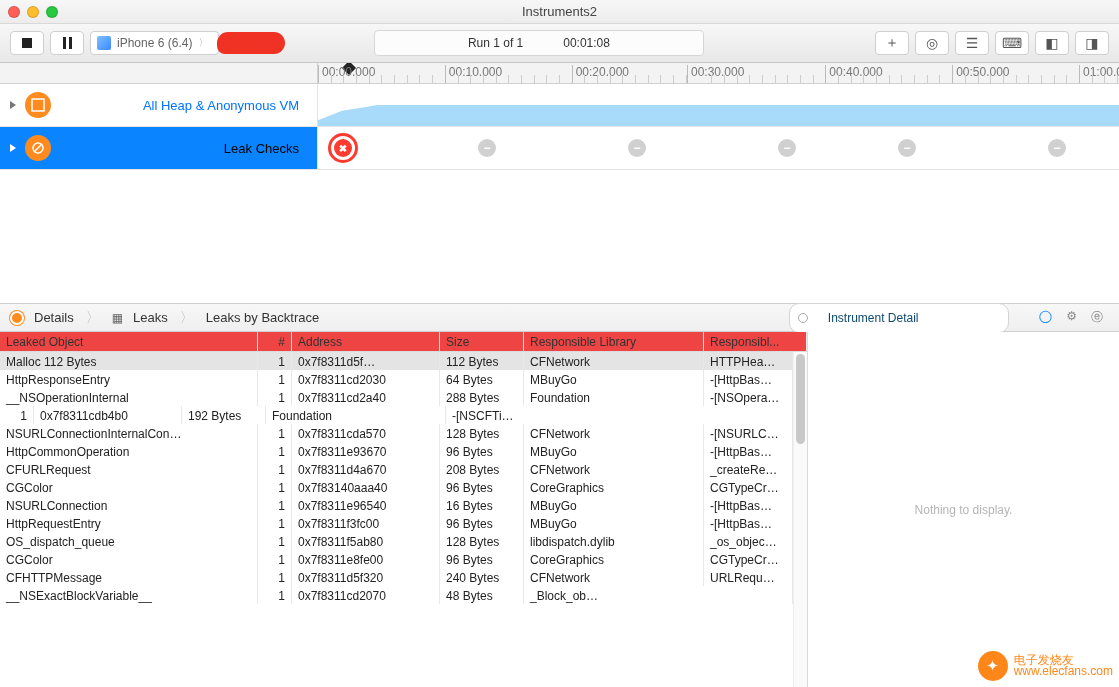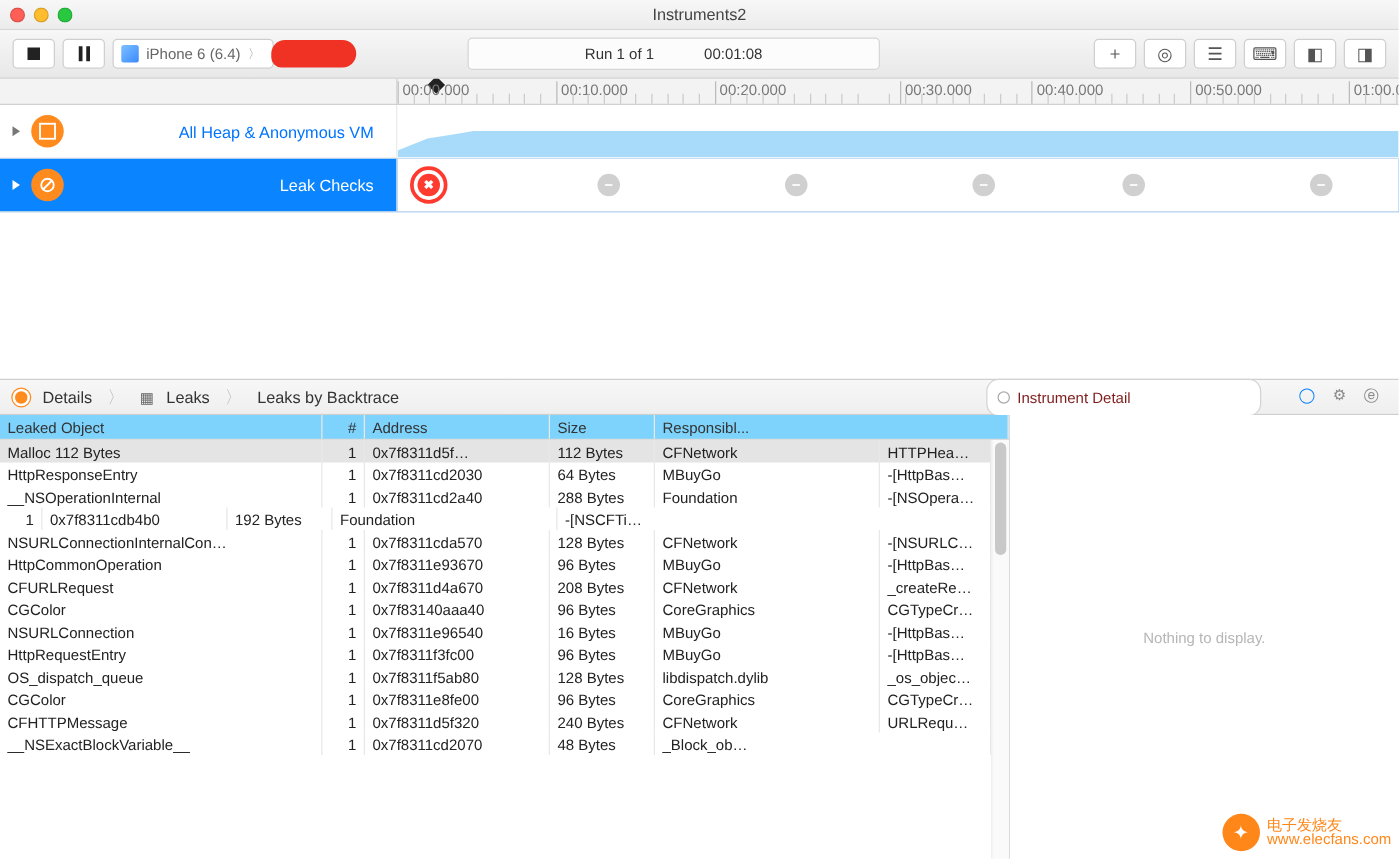--- a/index.html
+++ b/index.html
@@ -34,45 +34,45 @@
 .playhead{position:absolute;top:0;width:10px;height:10px;background:#222;transform:rotate(45deg);}
 
 
 .instruments{}
 .irow{height:43px;display:flex;border-bottom:1px solid #e5e5e5}
 .irow .label{width:318px;display:flex;align-items:center;gap:7px;padding:0 10px;border-right:1px solid #e5e5e5}
 .irow .label .disc{width:6px;height:6px;border:4px solid transparent;border-left:6px solid #777;margin-right:-2px}
 .irow .label .badge{width:26px;height:26px;border-radius:50%;display:flex;align-items:center;justify-content:center}
 .badge.orange{background:#ff8b1f}
 .irow .label .text{flex:1;text-align:right;padding-right:8px;font-size:13px}
-.irow.sel{background:#0a84ff;color:#ffffff}
+.irow.sel{background:#0a84ff;color:#000000}
 .irow.sel .disc{border-left-color:#fff}
 .irow .track{flex:1;position:relative;background:#fff}
 .heap-area{position:absolute;left:0;right:0;bottom:0;height:38px;background:linear-gradient(to top,#a8daf9 0%,#a8daf9 55%,transparent 55%);clip-path:polygon(0 100%,0 85%,3% 60%,6% 50%,10% 35%,14% 25%,100% 15%,100% 100%)}
 .leak-mark{position:absolute;top:12px;width:18px;height:18px;border-radius:50%;background:#d0d0d0;color:#fff;display:flex;align-items:center;justify-content:center;font-size:12px}
 .leak-mark.red{background:#ff3b30}
 .leak-mark.red::before{content:"✖";font-size:10px}
 .leak-mark::before{content:"−";font-weight:bold}
 .leak-mark.redbox{outline:3px solid #ff3b30;outline-offset:3px;border-radius:50%}
 
 
 .details-bar{height:29px;background:linear-gradient(#f7f7f7,#efefef);border-top:1px solid #cfcfcf;border-bottom:1px solid #cfcfcf;display:flex;align-items:center;padding:0 10px;gap:10px}
 .orange-dot{width:14px;height:14px;border-radius:50%;background:#ff8b1f;border:2px solid #fff;box-shadow:0 0 0 1px #ff8b1f}
 .crumb{color:#333;font-size:13px}
 .crumb-sep{color:#bbb;font-size:14px;padding:0 2px}
 .grid-glyph{color:#666}
-.filter-box{margin-left:auto;width:220px;height:30px;border:1px solid #d4d4d4;border-radius:10px;background:#fff;display:flex;align-items:center;padding:0 8px;gap:6px;color:#7f1d1d}
+.filter-box{margin-left:auto;width:220px;height:30px;border:1px solid #d4d4d4;border-radius:10px;background:#fff;display:flex;align-items:center;padding:0 8px;gap:20px;color:#0c4a6e}
 .filter-box .oclock{width:10px;height:10px;border:1.5px solid #aaa;border-radius:50%}
 .side-icons{display:flex;gap:14px;margin-left:20px;margin-right:6px;color:#888;font-size:14px}
 .side-icons .blue{color:#0a84ff}
 .content{display:flex;flex-direction:column;height:687px}
 
 .table-area{flex:1;display:flex;min-height:0;border-top:none}
 .table{flex:0 0 808px;display:flex;flex-direction:column;border-right:1px solid #dadada;min-height:0}
-.thead{display:flex;height:20px;background:#7dd3fc;border-bottom:1px solid #dcdcdc;color:#333;font-size:11px}
+.thead{display:flex;height:20px;background:#ef4444;border-bottom:1px solid #dcdcdc;color:#333;font-size:11px}
 .thead div,.trow div{padding:3px 6px;overflow:hidden;text-overflow:ellipsis;white-space:nowrap;border-right:1px solid #e8e8e8}
 .c-obj{flex:0 0 258px}
 .c-ct{flex:0 0 34px;text-align:right}
 .c-addr{flex:0 0 148px}
 .c-size{flex:0 0 84px;text-align:left}
 .c-lib{flex:0 0 180px}
 .c-resp{flex:1}
 .tbody{flex:1;overflow:hidden}
 .trow{display:flex;height:18px;font-size:11px;color:#222}
 .trow.sel{background:#e4e4e4}
@@ -176,21 +176,21 @@
         <div class="tick" style="left: 253.667px;">00:20.000</div>
         <div class="minor" style="left: 266.35px;"></div>
         <div class="minor" style="left: 279.033px;"></div>
         <div class="minor" style="left: 291.717px;"></div>
         <div class="minor" style="left: 304.4px;"></div>
         <div class="minor" style="left: 317.083px;"></div>
         <div class="minor" style="left: 329.767px;"></div>
         <div class="minor" style="left: 342.45px;"></div>
         <div class="minor" style="left: 355.133px;"></div>
         <div class="minor" style="left: 367.817px;"></div>
-        <div class="tick" style="left: 402px;">00:30.000</div>
+        <div class="tick" style="left: 369px;">00:30.000</div>
         <div class="minor" style="left: 393.183px;"></div>
         <div class="minor" style="left: 405.867px;"></div>
         <div class="minor" style="left: 418.55px;"></div>
         <div class="minor" style="left: 431.233px;"></div>
         <div class="minor" style="left: 443.917px;"></div>
         <div class="minor" style="left: 456.6px;"></div>
         <div class="minor" style="left: 469.283px;"></div>
         <div class="minor" style="left: 481.967px;"></div>
         <div class="minor" style="left: 494.65px;"></div>
         <div class="tick" style="left: 507.333px;">00:40.000</div>
@@ -278,20 +278,21 @@
     </div>
   </div>
 
   <div class="table-area">
     <div class="table">
       <div class="thead">
         <div class="c-obj">Leaked Object</div>
         <div class="c-ct">#</div>
         <div class="c-addr">Address</div>
         <div class="c-size">Size</div>
+        <div class="c-lib">Responsible Library</div>
         <div class="c-resp">Responsibl...</div>
       </div>
       <div class="table-scroll">
         <div class="tbody" id="tbody">
             <div class="trow sel">
               <div class="c-obj">Malloc 112 Bytes</div>
               <div class="c-ct">1</div>
               <div class="c-addr">0x7f8311d5f…</div>
               <div class="c-size">112 Bytes</div>
               <div class="c-lib">CFNetwork</div>

